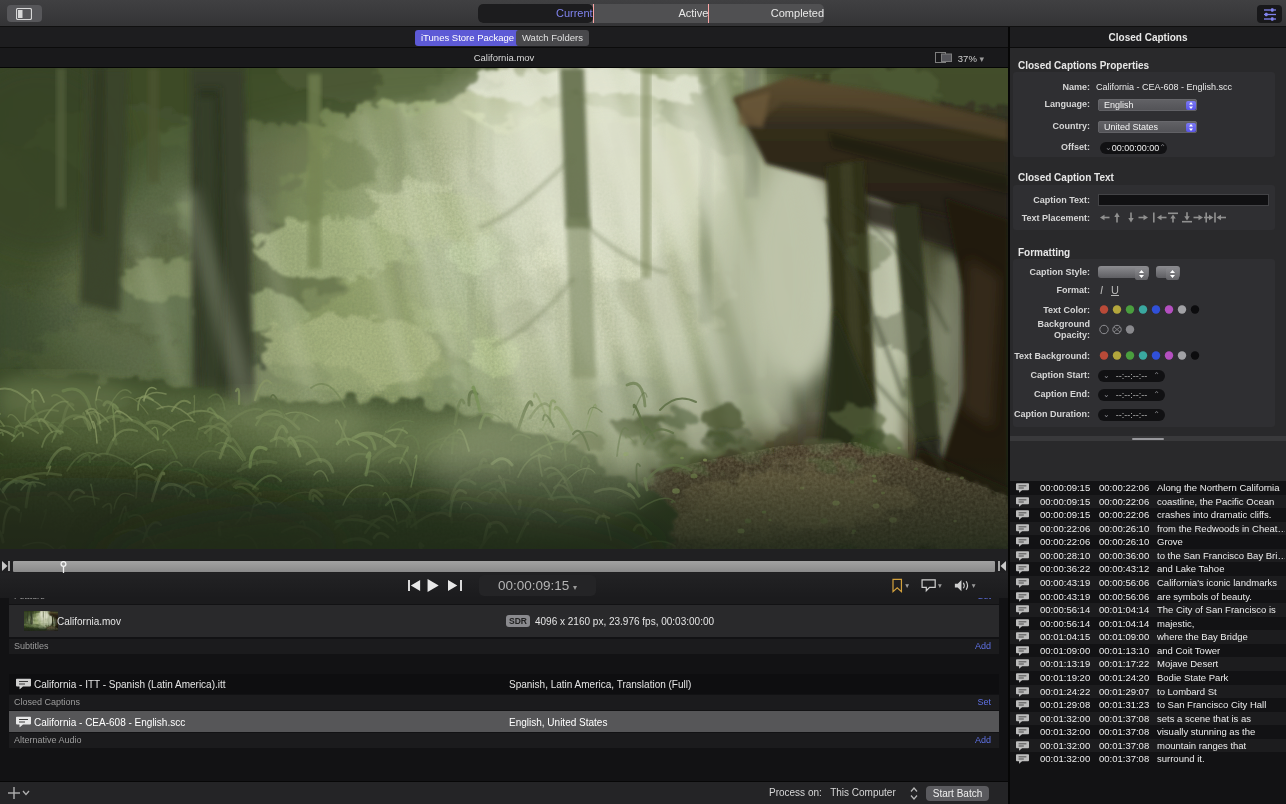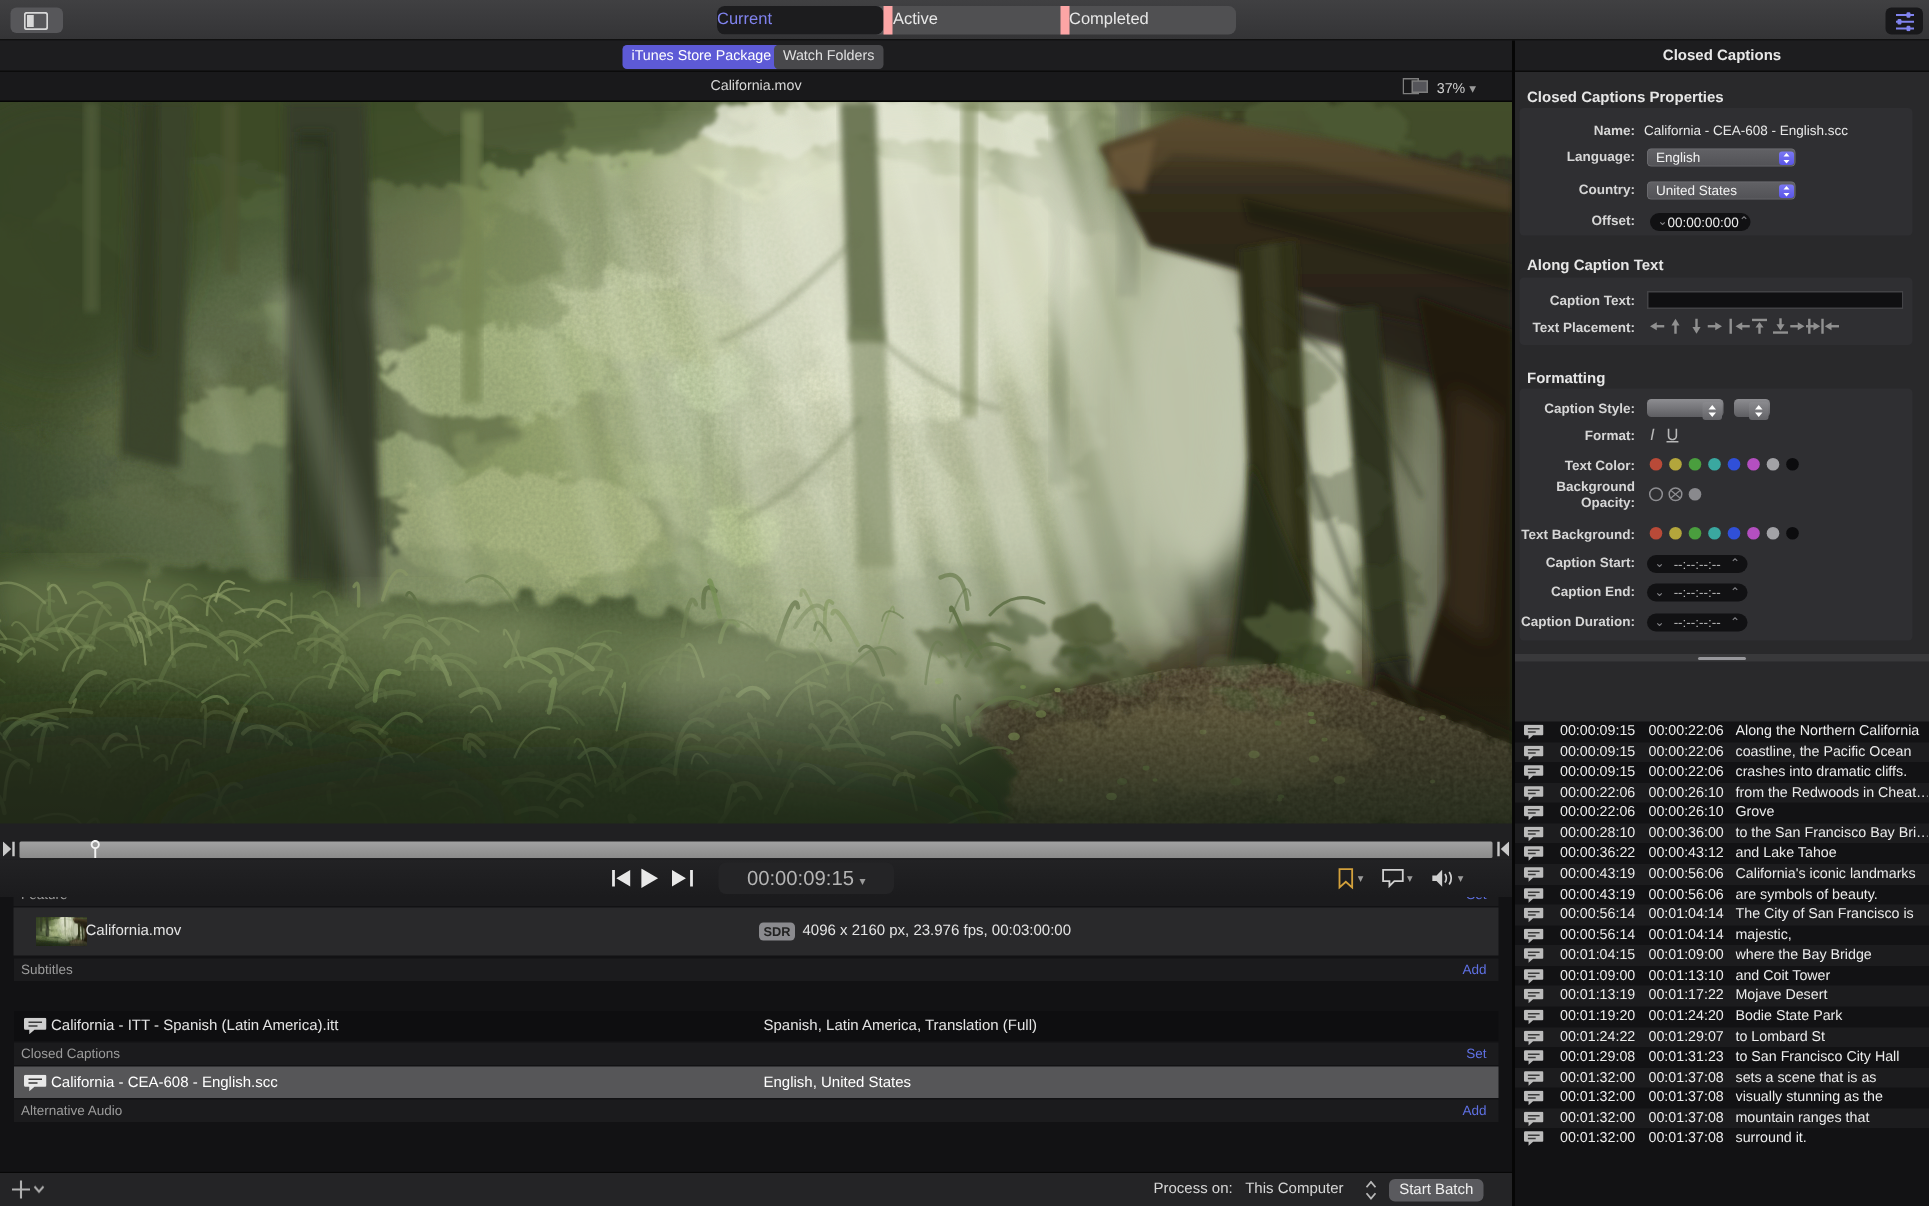--- a/index.html
+++ b/index.html
@@ -4,23 +4,23 @@
 <style>
 html,body{margin:0;padding:0;background:#000;}
 *{box-sizing:border-box;}
 #app{position:relative;width:1286px;height:804px;background:#161618;font-family:"Liberation Sans",sans-serif;overflow:hidden;color:#dcdcdc;}
 .abs{position:absolute;}
 
 #toolbar{left:0;top:0;width:1286px;height:27px;background:linear-gradient(#404042,#343436);border-bottom:1px solid #101010;}
 #sidebtn{left:7px;top:5px;width:35px;height:17px;background:#57575a;border-radius:4px;}
 #sidebtn svg{position:absolute;left:9px;top:2.5px;}
 #seg{left:478px;top:4px;width:346px;height:19px;background:#505052;border-radius:5px;display:flex;}
-.segi{flex:1;font-size:11px;line-height:19px;text-align:left;color:#e8e8e8;}
+.segi{flex:1;font-size:11px;line-height:19px;text-align:right;color:#e8e8e8;}
 .segi.sel{background:#1c1c1e;border-radius:5px;color:#8083ee;}
-.segi+.segi{border-left:6px solid #fca5a5;}
+.segi+.segi{border-left:1px solid #fca5a5;}
 #inspbtn{left:1257px;top:4.5px;width:25px;height:18px;background:#18181a;border-radius:4px;}
 
 #tabrow{left:0;top:27px;width:1286px;height:21px;background:#1d1d1f;border-bottom:1px solid #0b0b0b;}
 .ttab{position:absolute;top:30px;height:16px;font-size:9.5px;line-height:16px;color:#fff;padding:0 6px;border-radius:3px;}
 #tab1{left:415px;background:#5d5ad6;}
 #tab2{left:516px;background:#48484b;color:#e0e0e0;}
 #cctitle{position:absolute;left:1010px;top:30px;width:276px;text-align:center;font-size:10px;font-weight:bold;color:#e8e8e8;line-height:16px;}
 
 #ptitle{left:0;top:48px;width:1008px;height:20px;background:#19191b;border-bottom:1px solid #050505;}
 #ptitle .t{position:absolute;left:0;width:1008px;text-align:center;top:4px;font-size:9.5px;color:#d8d8d8;}
@@ -1027,21 +1027,21 @@
       <div class="dd" style="top:51px">English<span class="cap"><svg width="10" height="9" viewBox="0 0 10 9">
             <path d="M5 1 L7 3.4 H3 Z M5 8 L3 5.6 H7 Z" fill="#fff"></path>
           </svg></span></div>
     <div class="flbl" style="top:73px">Country:</div>
       <div class="dd" style="top:73px">United States<span class="cap"><svg width="10" height="9" viewBox="0 0 10 9">
             <path d="M5 1 L7 3.4 H3 Z M5 8 L3 5.6 H7 Z" fill="#fff"></path>
           </svg></span></div>
     <div class="flbl" style="top:94px">Offset:</div>
       <div class="tcstep" style="top:94px;left:90px;width:67px;color:#ececec"><span class="sa">⌄</span>00:00:00:00<span class="sa">⌃</span></div>
 
-    <div class="seclbl" style="top:124px">Along Caption Text</div>
+    <div class="seclbl" style="top:124px">Closed Caption Text</div>
     <div class="box" style="top:137px;height:45px"></div>
     <div class="flbl" style="top:147px">Caption Text:</div>
     <div style="position:absolute;left:88px;top:146px;width:171px;height:12px;background:#101012;border:1px solid #434346;"></div>
     <div class="flbl" style="top:165px">Text Placement:</div>
     <svg style="position:absolute;left:88px;top:164px" width="130" height="11" viewBox="0 0 130 11">
         <rect x="6" y="4.7" width="5.5" height="1.6" fill="#909090"></rect>
         <polygon points="2,5.5 6.5,2.8 6.5,8.2" fill="#909090"></polygon>
         <rect x="18.2" y="4" width="1.6" height="6.5" fill="#909090"></rect>
         <polygon points="19,0.5 16.3,5 21.7,5" fill="#909090"></polygon>
         <rect x="32.2" y="0.5" width="1.6" height="6.5" fill="#909090"></rect>

